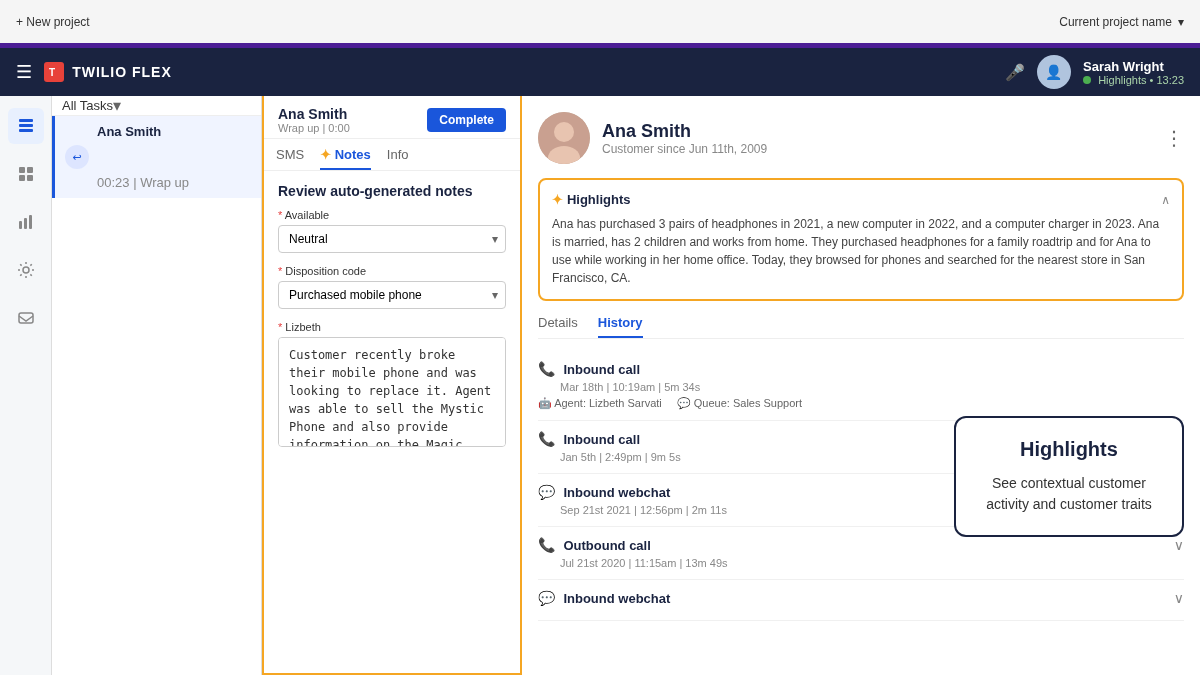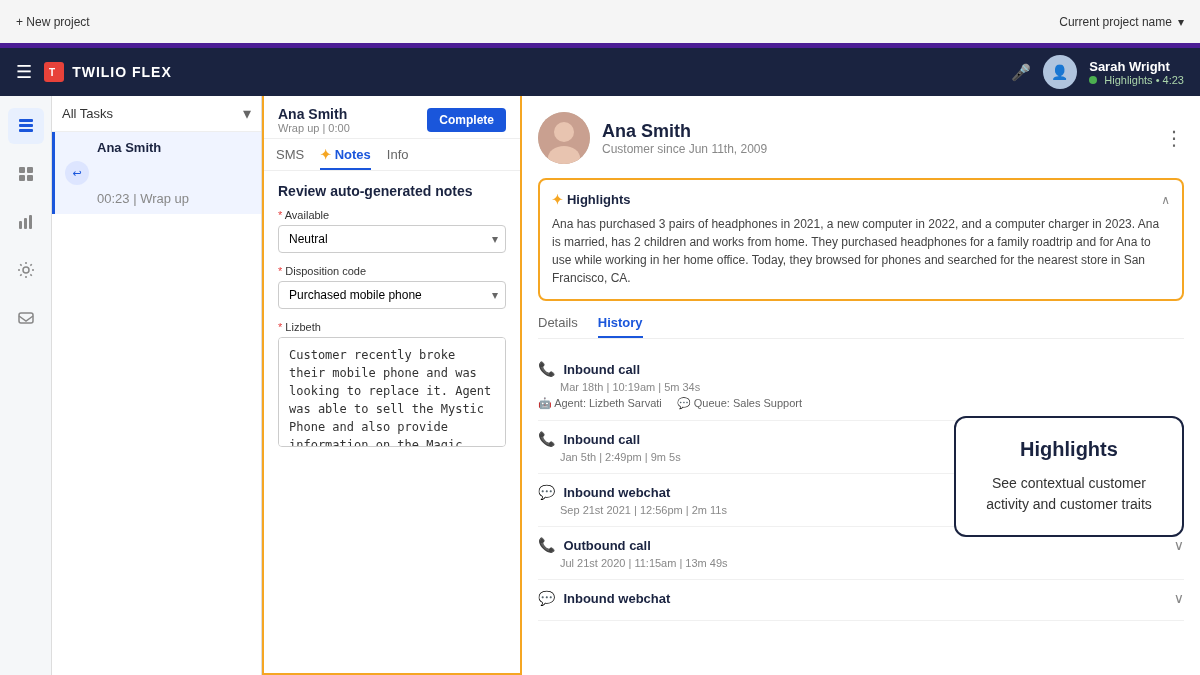--- a/index.html
+++ b/index.html
@@ -156,24 +156,23 @@
 
     
     .task-panel {
       width: 210px;
       background: white;
       border-right: 1px solid #ddd;
       display: flex;
       flex-direction: column;
     }
     .task-panel-header {
-      padding: 8px 10px;
-      display: flex;
-      align-items: center;
-      justify-content: space-between;
+      padding: 0 10px;
+      display: flex;
+      align-items: center;
       border-bottom: 1px solid #eee;
     }
     .task-panel-title {
       font-size: 13px;
       color: #333;
     }
     .task-item {
       display: flex;
       align-items: center;
       padding: 8px 10px;
@@ -466,21 +465,21 @@
   </div>
   <div class="nav-right">
     <span class="mic-icon">🎤</span>
     <div class="avatar">👤</div>
     <div class="user-info">
       <div class="user-name">Sarah Wright</div>
       <div class="user-status">
         <span class="status-dot"></span>
         <span>Highlights</span>
         <span> • </span>
-        <span>4:23</span>
+        <span>13:23</span>
       </div>
     </div>
   </div>
 </div>
 
 <div class="main-content">
 
   <div class="sidebar-icons">
     <div class="sidebar-icon active">
       <svg width="18" height="18" viewBox="0 0 18 18" fill="none">

